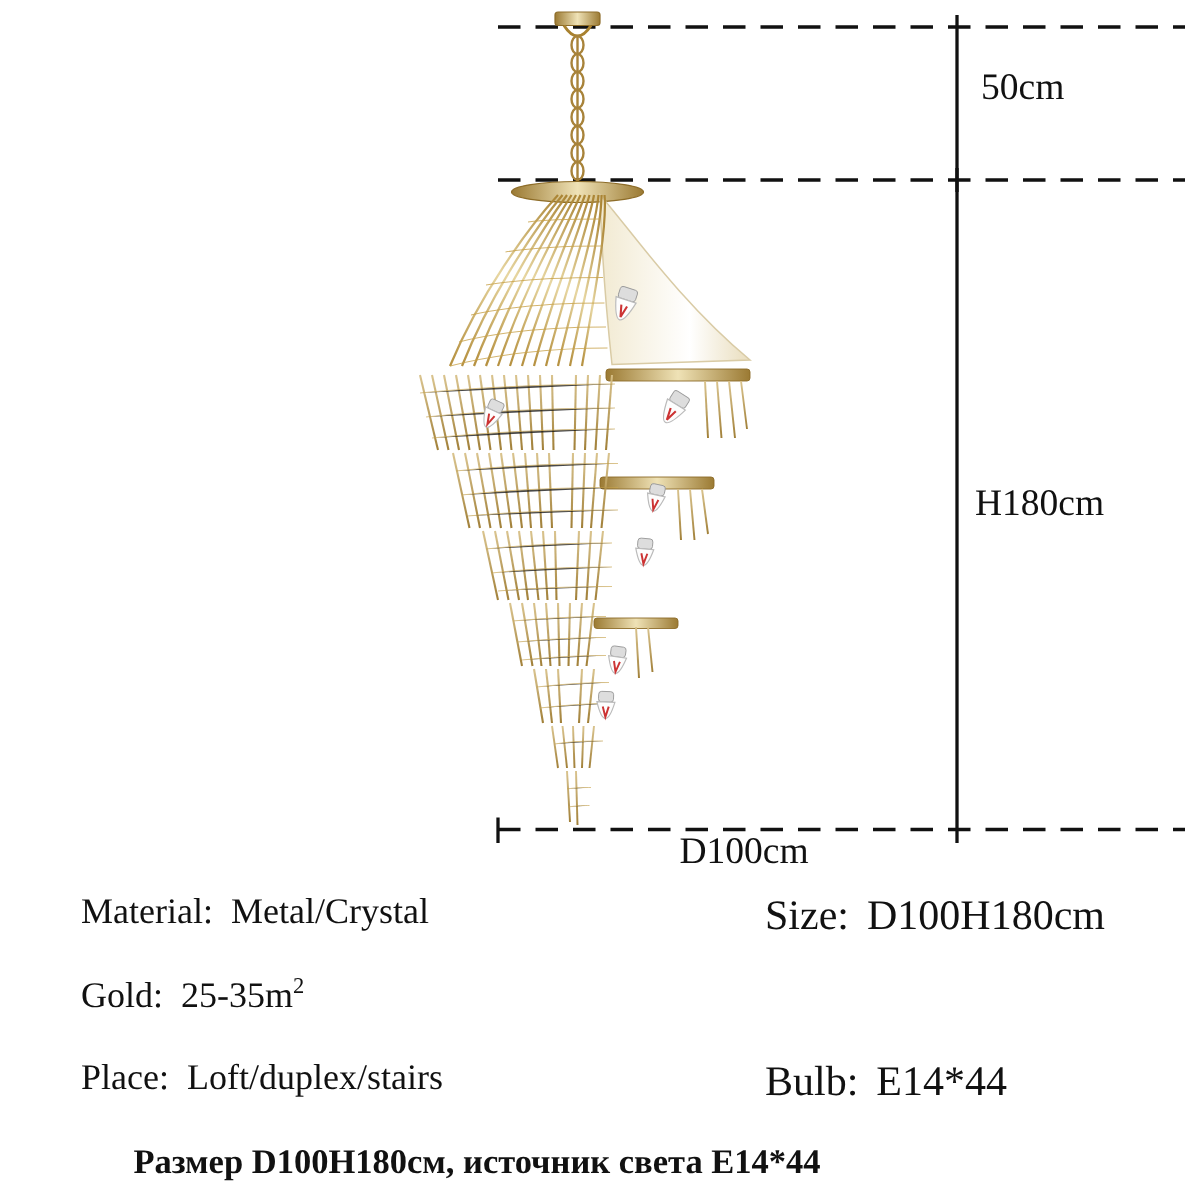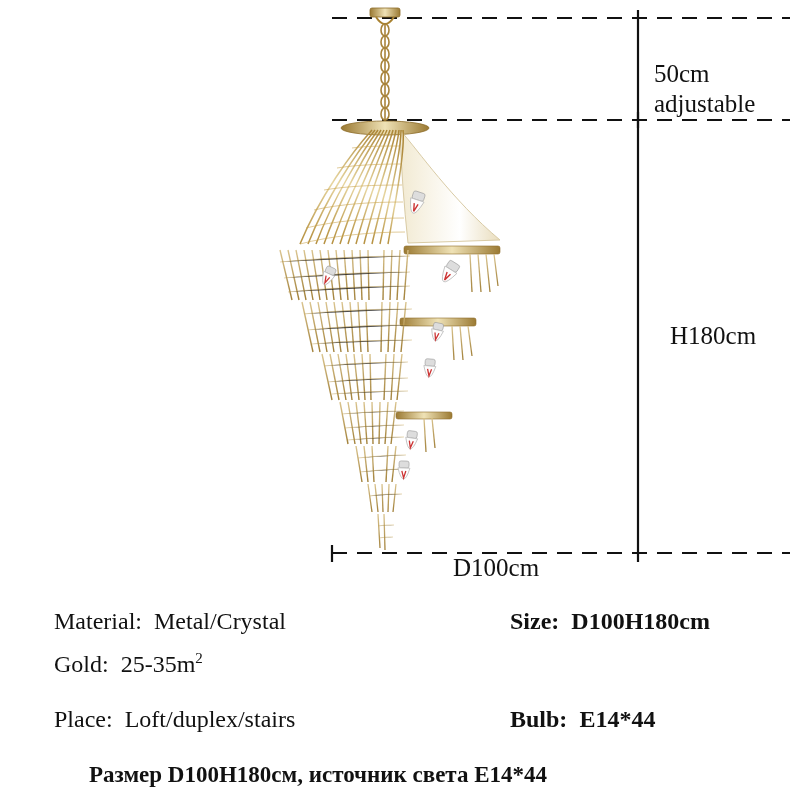--- a/index.html
+++ b/index.html
@@ -34,25 +34,25 @@
   
   .dim-label {
     position: absolute;
     font-family: "Liberation Serif", serif;
     font-size: 25px;
     color: #111111;
     white-space: nowrap;
   }
   #label-adjustable {
     left: 654px;
-    top: 59px;
+    top: 44px;
     line-height: 1.18;
   }
   #label-height {
-    left: 670px;
+    left: 650px;
     top: 322px;
   }
   #label-diameter {
     left: 422px;
     top: 554px;
     margin-left: 31px;
   }
 
   
   #specs {
@@ -60,36 +60,35 @@
     left: 0;
     top: 590px;
     width: 800px;
     height: 210px;
   }
   .spec-row {
     position: absolute;
     width: 800px;
     height: 36px;
   }
-  #spec-row-1 { top: 18px; }
+  #spec-row-1 { top: 5px; }
   #spec-row-2 { top: 60px; }
   #spec-row-3 { top: 116px; }
 
   .spec-left {
     position: absolute;
     left: 54px;
     font-size: 24px;
     white-space: nowrap;
   }
   .spec-right {
     position: absolute;
     left: 510px;
-    font-size: 24px;
+    font-size: 28px;
     white-space: nowrap;
-    font-weight: bold;
   }
   .spec-key { }
   .spec-val { }
   .gap { display: inline-block; width: 12px; }
   sup.sup { font-size: 15px; vertical-align: super; }
 
   #spec-russian {
     position: absolute;
     top: 172px;
     width: 636px;
@@ -380,21 +379,20 @@
           <rect x="-5" y="-5" width="10" height="7" rx="2" fill="#dddddd" stroke="#999" stroke-width="0.6"></rect>
           <path d="M-6 2 q6 22 12 0 z" fill="#fdfdfd" stroke="#bbbbbb" stroke-width="0.8"></path>
           <path d="M-2 5 l2 7 l2 -7" fill="none" stroke="#cc3333" stroke-width="1.3"></path>
         </g>
       </g>
     </g>
   </svg>
 
   <div class="dim-label" id="label-adjustable">
     <div>50cm</div>
-    <div>adjustable</div>
   </div>
   <div class="dim-label" id="label-height">H180cm</div>
   <div class="dim-label" id="label-diameter">D100cm</div>
 </div>
 
 <div id="specs">
 
   <div class="spec-row" id="spec-row-1">
     <div class="spec-left">
       <span class="spec-key">Material:</span><span class="gap"></span><span class="spec-val">Metal/Crystal</span>

